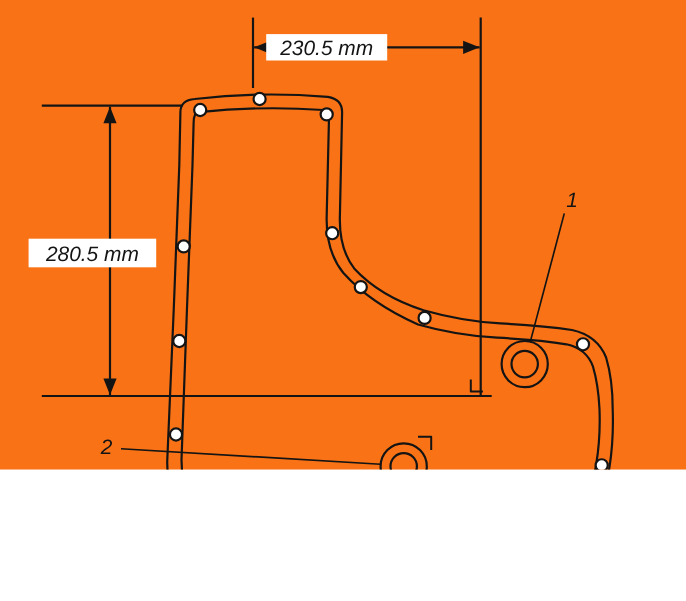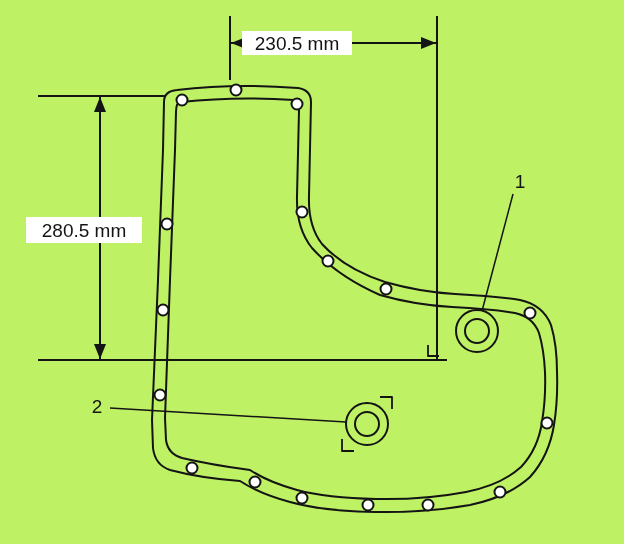--- a/index.html
+++ b/index.html
@@ -3,24 +3,25 @@
 <meta charset="utf-8">
 <style>
   html, body {
     margin: 0;
     padding: 0;
     background: #ffffff;
   }
   .stage {
     position: relative;
     width: 624px;
-    height: 544px;
-    background: #bef264;
+    height: 427px;
+    background: #f97316;
     overflow: hidden;
     font-family: "Liberation Sans", sans-serif;
+    font-style: italic;
   }
   svg { display: block; }
   text {
     font-family: "Liberation Sans", sans-serif;
     font-size: 19px;
     fill: #141414;
     stroke: none;
   }
 </style>
 </head>

